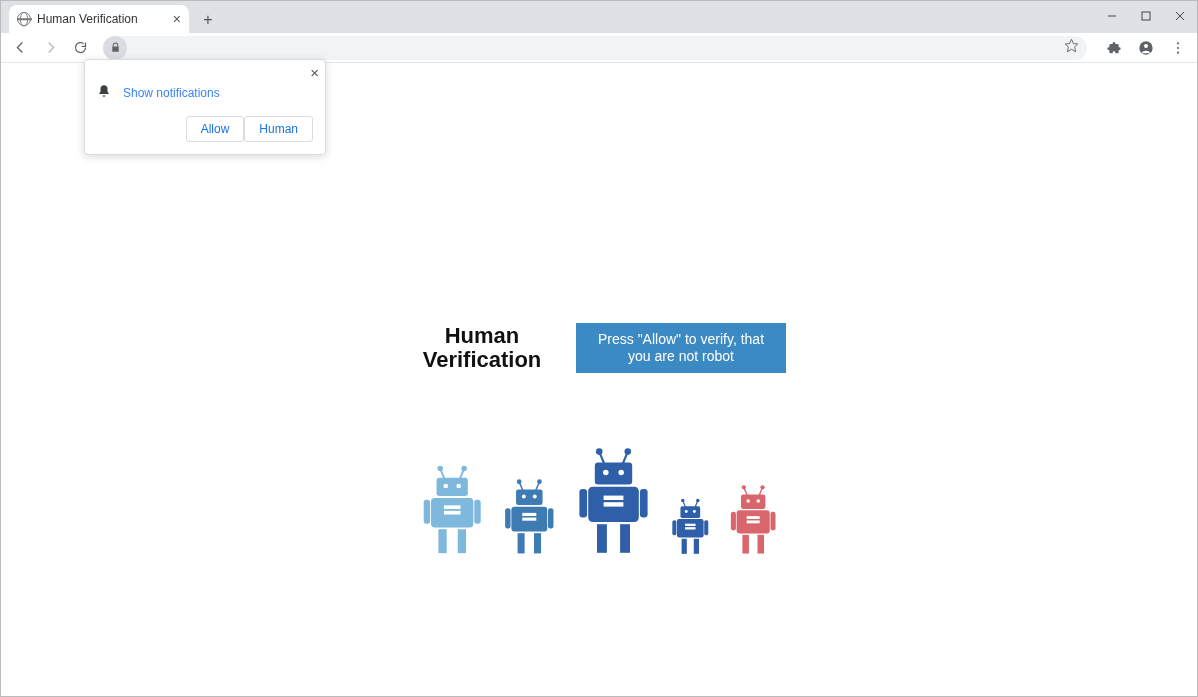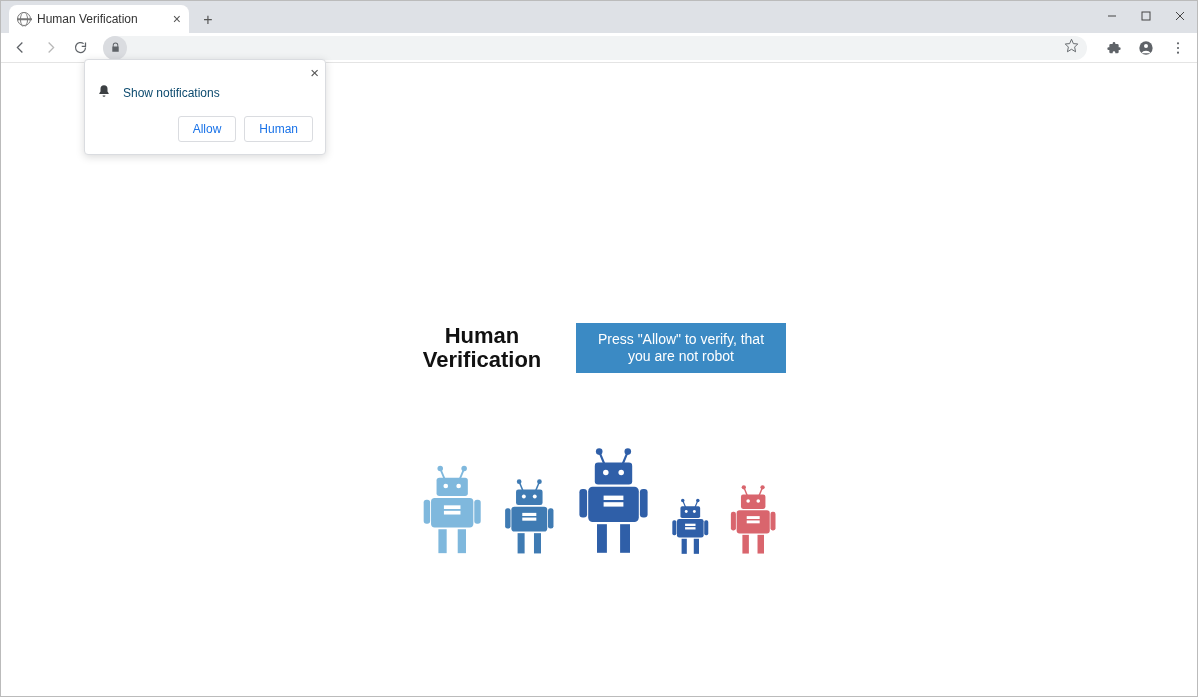--- a/index.html
+++ b/index.html
@@ -142,22 +142,22 @@
     position: absolute;
     right: 6px; top: 4px;
     font-size: 15px; color: #555;
   }
   .perm-row {
     display: flex; align-items: center; gap: 12px;
     margin-top: 14px;
     margin-bottom: 14px;
   }
   .bell svg { width: 14px; height: 14px; fill:#3c4043; }
-  .perm-text { font-size: 12px; color: #0c4a6e; }
-  .perm-actions { display: flex; gap: 8px; justify-content: flex-end; }
+  .perm-text { font-size: 12px; color: #3b82f6; }
+  .perm-actions { display: flex; gap: 0; justify-content: flex-end; }
   .perm-btn {
     border: 1px solid #dadce0;
     background: #fff;
     color: #1a73e8;
     font-size: 12px;
     padding: 5px 14px;
     border-radius: 3px;
   }
 
   

